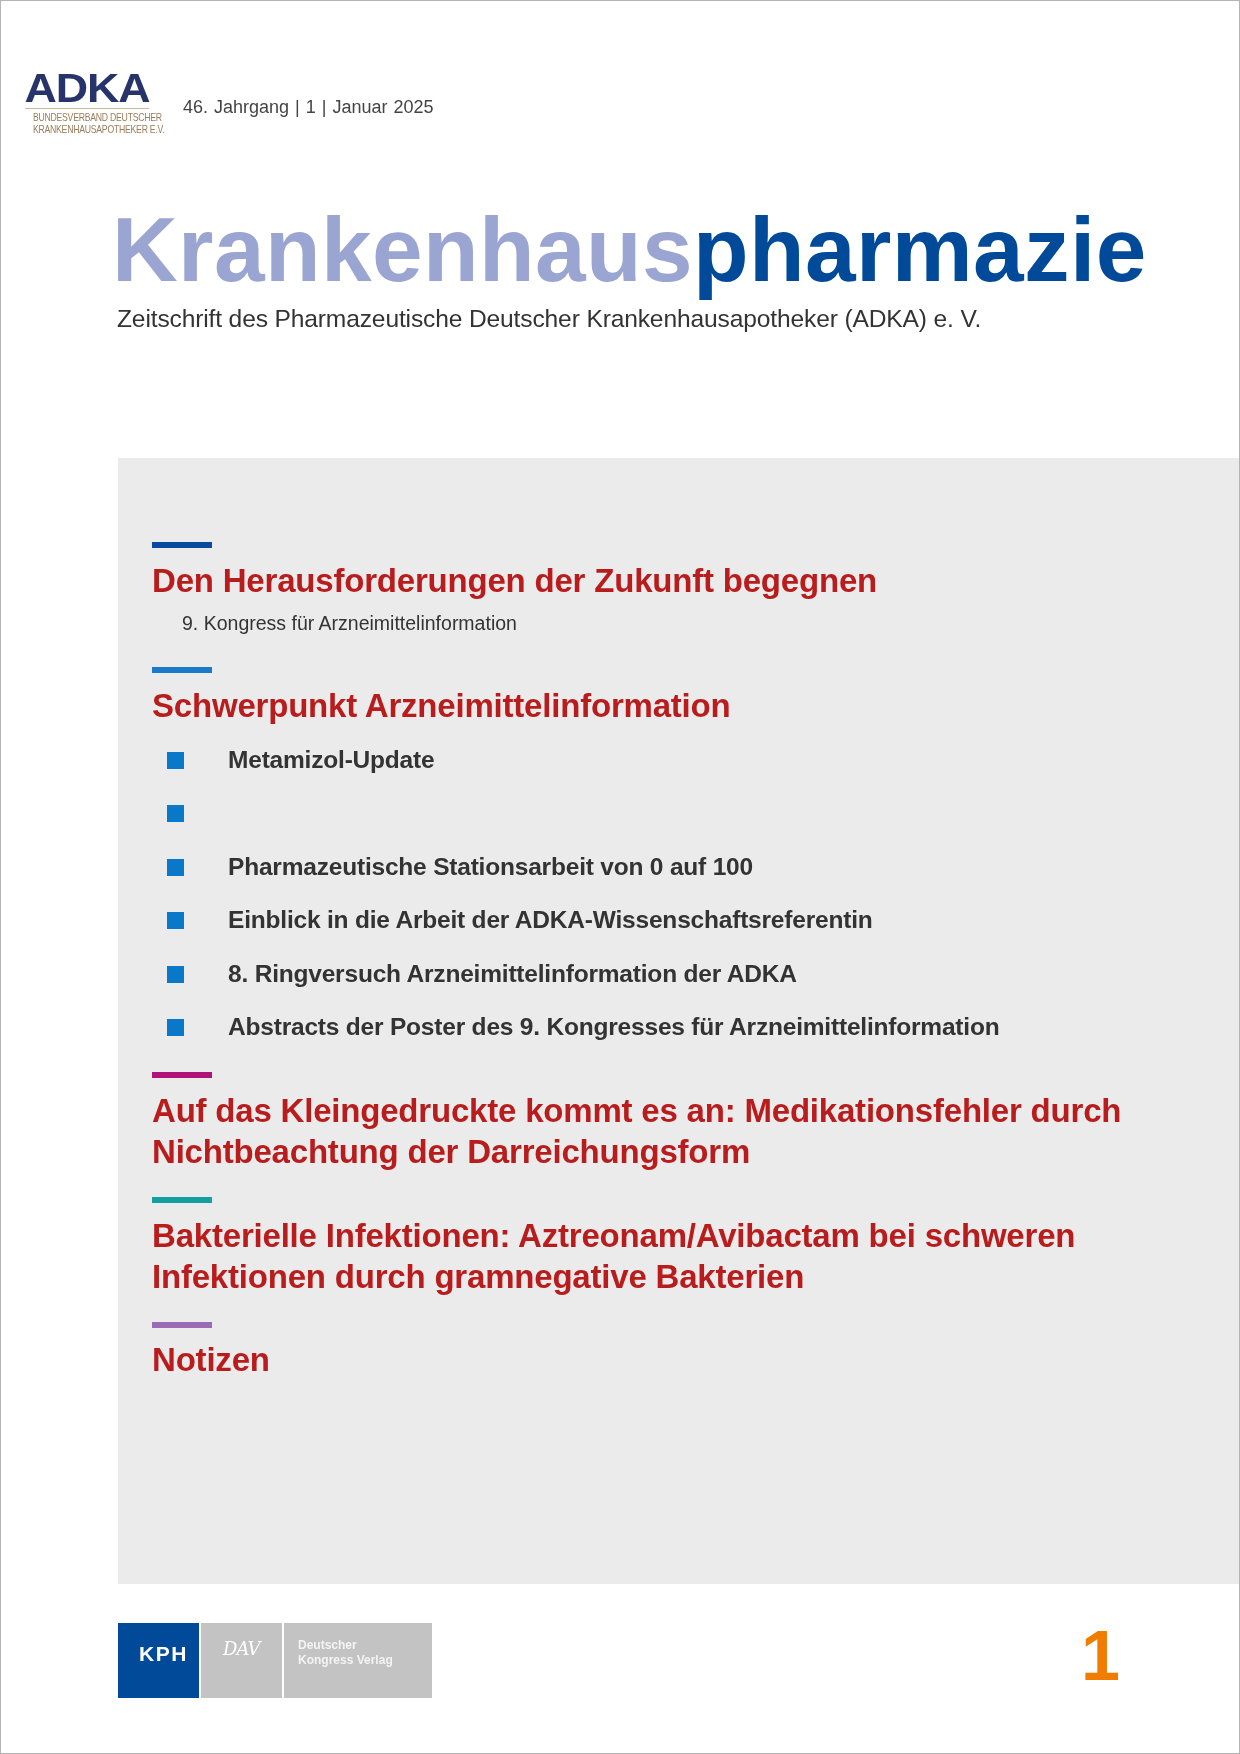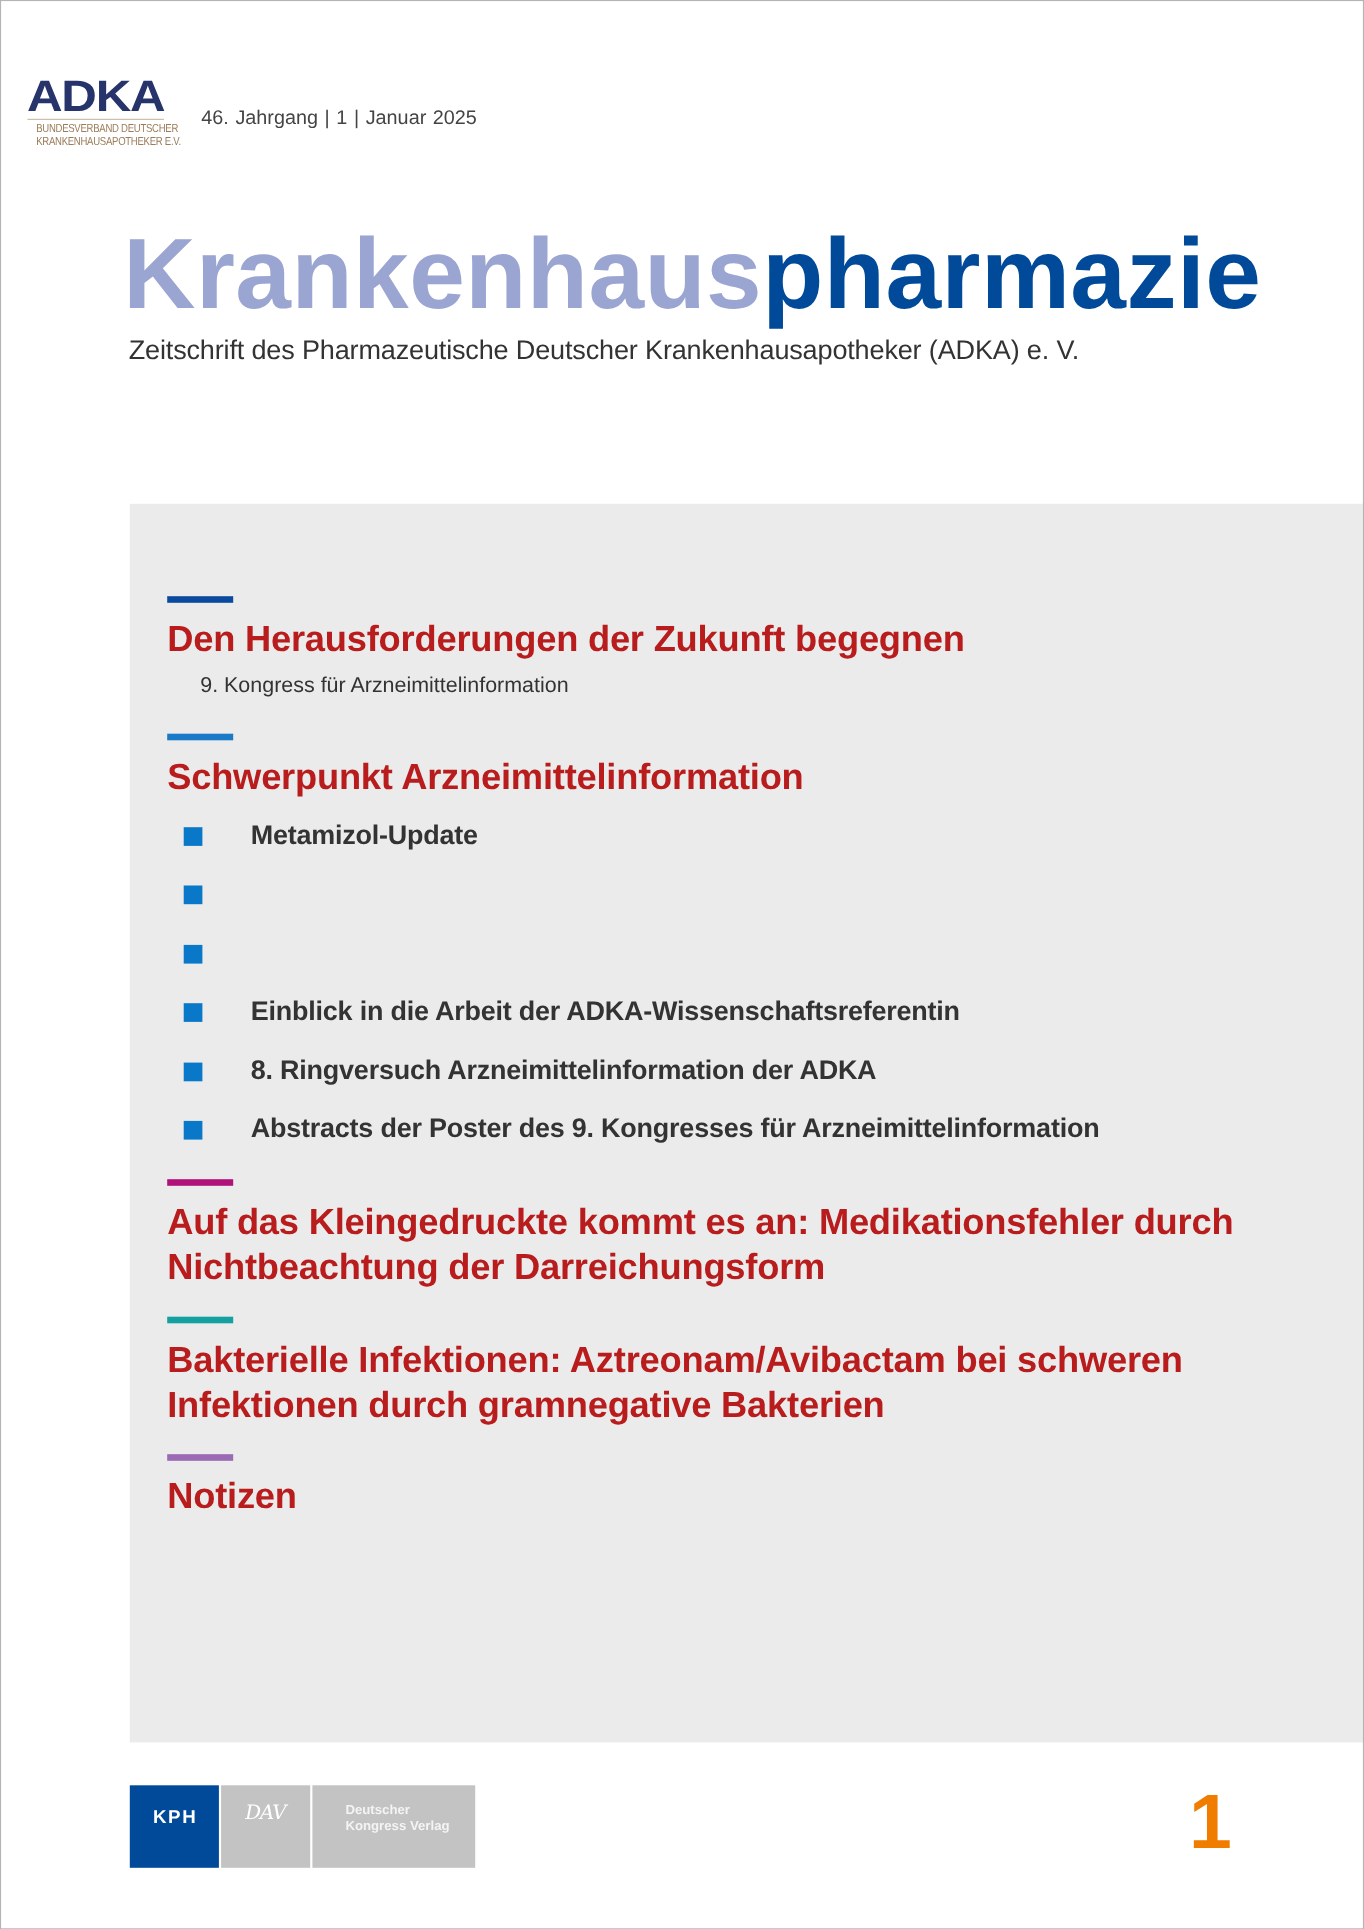--- a/index.html
+++ b/index.html
@@ -28,23 +28,23 @@
   .section-heading { position: absolute; left: 152px; font-weight: 700; font-size: 33px; line-height: 42px; color: #b91c1c; white-space: nowrap; letter-spacing: -0.2px; }
   .section-sub { position: absolute; left: 182px; font-size: 19.5px; color: #333333; white-space: nowrap; }
 
   .bullet-item { position: absolute; left: 167px; height: 30px; display: flex; align-items: center; }
   .bullet-square { width: 17px; height: 17px; background: #0a78c8; flex: 0 0 17px; }
   .bullet-text { margin-left: 44px; font-weight: 700; font-size: 24.5px; color: #333333; white-space: nowrap; letter-spacing: -0.2px; }
 
   
   .pub-logos { position: absolute; left: 118px; top: 1623px; height: 75px; display: flex; gap: 2px; }
   .pub-box { height: 75px; position: relative; }
-  .pub-kph { width: 81px; background: #004a99; color: #ffffff; font-weight: 700; font-size: 17px; letter-spacing: 1.5px; padding: 19px 0 0 21px; }
+  .pub-kph { width: 81px; background: #004a99; color: #ffffff; font-weight: 700; font-size: 21px; letter-spacing: 1.5px; padding: 19px 0 0 21px; }
   .pub-dav { width: 81px; background: #c3c3c3; color: #ffffff; font-family: "DejaVu Serif", serif; font-style: italic; font-size: 18px; padding: 15px 0 0 22px; letter-spacing: -1px; }
-  .pub-verlag { width: 148px; background: #c3c3c3; color: #f4f4f4; font-weight: 700; font-size: 12px; line-height: 15px; padding: 15px 0 0 30px; }
+  .pub-verlag { width: 148px; background: #c3c3c3; color: #f4f4f4; font-weight: 700; font-size: 12px; line-height: 15px; padding: 15px 0 0 14px; }
   .issue-number { position: absolute; left: 1081px; top: 1616px; font-weight: 700; font-size: 70px; line-height: 80px; color: #f07d00; }
 </style>
 </head>
 <body>
 
 <div class="page-border"></div>
 
 <div class="adka-logo">
   <span class="adka-word">ADKA</span>
   <div class="adka-rule"></div>
@@ -67,20 +67,21 @@
 
 <div class="bullet-item" style="top:745px">
   <span class="bullet-square"></span>
   <span class="bullet-text">Metamizol-Update</span>
 </div>
 <div class="bullet-item" style="top:798px">
   <span class="bullet-square"></span>
 </div>
 <div class="bullet-item" style="top:852px">
   <span class="bullet-square"></span>
+  <span class="bullet-text">Pharmazeutische Stationsarbeit von 0 auf 100</span>
 </div>
 <div class="bullet-item" style="top:905px">
   <span class="bullet-square"></span>
   <span class="bullet-text">Einblick in die Arbeit der ADKA-Wissenschaftsreferentin</span>
 </div>
 <div class="bullet-item" style="top:959px">
   <span class="bullet-square"></span>
   <span class="bullet-text">8. Ringversuch Arzneimittelinformation der ADKA</span>
 </div>
 <div class="bullet-item" style="top:1012px">

